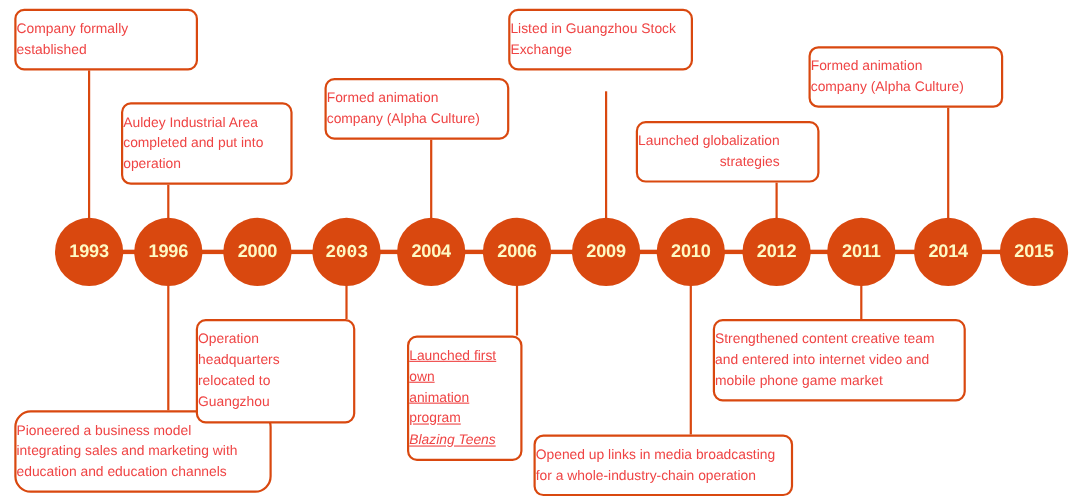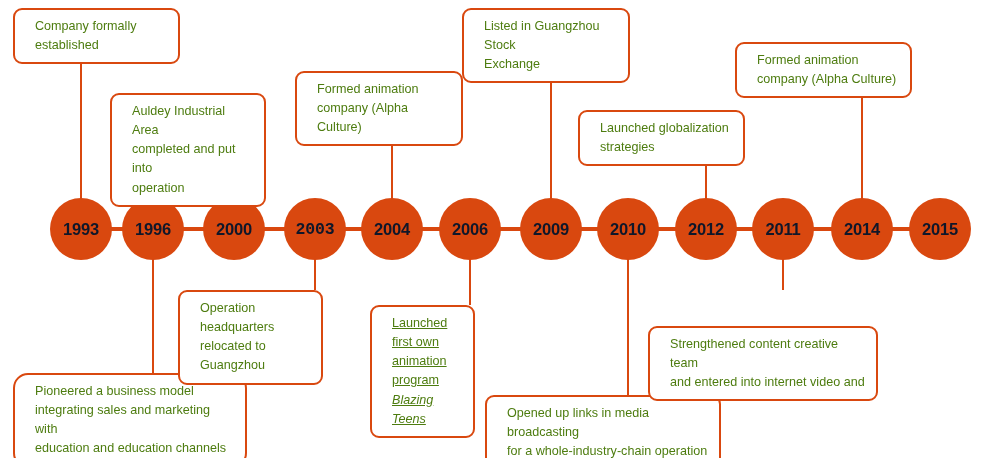--- a/index.html
+++ b/index.html
@@ -23,41 +23,41 @@
     position: absolute;
     background: var(--accent, #D9480F);
     height: 4px;
   }
   .node {
     position: absolute;
     width: 62px;
     height: 62px;
     border-radius: 50%;
     background: var(--accent, #D9480F);
-    color: #0f172a;
+    color: #fef9c3;
     display: flex;
     align-items: center;
     justify-content: center;
     font-size: 16.5px;
     font-weight: bold;
     letter-spacing: -0.2px;
     box-sizing: border-box;
   }
 
   
   .callout {
     position: absolute;
     box-sizing: border-box;
     border: 2.5px solid var(--accent, #D9480F);
     border-radius: 9px;
     background: #ffffff;
-    color: #4d7c0f;
+    color: #ef4444;
     font-size: 12.6px;
     line-height: 1.52;
-    padding: 7px 11px 7px 20px;
+    padding: 7px 11px 7px 0;
     display: flex;
     align-items: center;
   }
   .callout .txt { display: block; }
   .callout em {
     font-style: italic;
   }
 
   
   .leader {
@@ -156,24 +156,24 @@
       </div>
       <div class="callout" style="left: 370px; top: 305px; width: 105px; text-decoration: underline;">
         <div class="txt"><span>Launched first own</span><br><span>animation program</span><br><em>Blazing Teens</em></div>
       </div>
       <div class="callout" style="left: 462px; top: 8px; width: 168px;">
         <div class="txt"><span>Listed in Guangzhou Stock</span><br><span>Exchange</span></div>
       </div>
       <div class="callout" style="left: 485px; top: 395px; width: 236px;">
         <div class="txt"><span>Opened up links in media broadcasting</span><br><span>for a whole-industry-chain operation</span></div>
       </div>
-      <div class="callout" style="left: 578px; top: 110px; width: 167px;">
+      <div class="callout" style="left: 578px; top: 110px; width: 167px; text-align: right;">
         <div class="txt"><span>Launched globalization</span><br><span>strategies</span></div>
       </div>
-      <div class="callout" style="left: 648px; top: 290px; width: 230px; margin-top: 36px;">
-        <div class="txt"><span>Strengthened content creative team</span><br><span>and entered into internet video and</span><br></div>
+      <div class="callout" style="left: 648px; top: 290px; width: 230px;">
+        <div class="txt"><span>Strengthened content creative team</span><br><span>and entered into internet video and</span><br><span>mobile phone game market</span></div>
       </div>
       <div class="callout" style="left: 735px; top: 42px; width: 177px;">
         <div class="txt"><span>Formed animation</span><br><span>company (Alpha Culture)</span></div>
       </div>
     </div>
 
 </div>
 
 </body></html>

